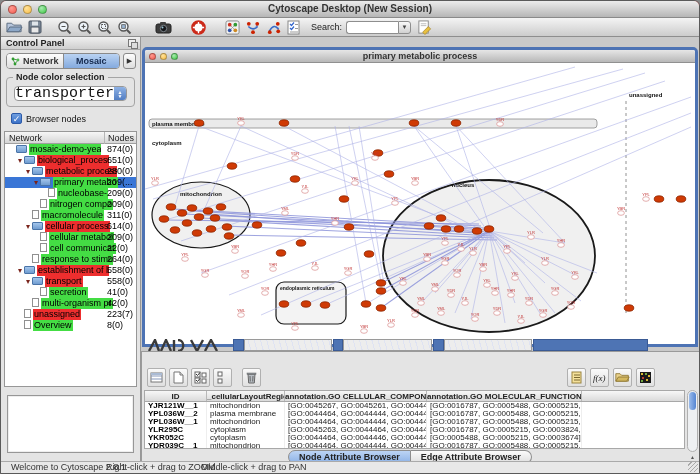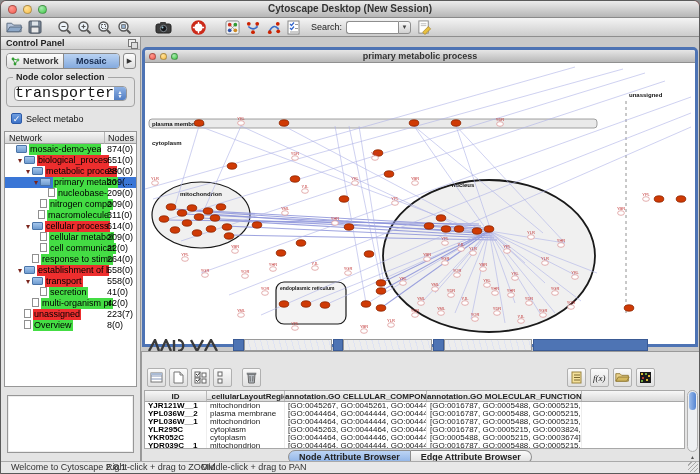--- a/index.html
+++ b/index.html
@@ -286,35 +286,35 @@
       <div class="combo">
         <span class="combo-text">transporter activity</span>
         <span class="combo-stepper">
             <span>▲</span>
             <span>▼</span>
           </span>
       </div>
     </div>
     <div class="cb-row">
       <span class="cb">✓</span>
-      <span class="cb-label">Select metabo</span>
+      <span class="cb-label">Browser nodes</span>
     </div>
     <div class="tree-wrap">
       <div class="tree-header">
         <span class="h1">Network</span>
         <span class="h2">Nodes</span>
       </div>
       <div id="tree-body">
           <div class="tree-row" style="padding-left: 3px;"><span class="tr-exp"></span><span class="tr-icon icon-folder"></span><span class="tr-label hl-green">mosaic-demo-yeast</span><span class="tr-count">874(0)</span></div>
           <div class="tree-row" style="padding-left: 11px;"><span class="tr-exp">▾</span><span class="tr-icon icon-folder"></span><span class="tr-label hl-red">biological_process</span><span class="tr-count">651(0)</span></div>
           <div class="tree-row" style="padding-left: 19px;"><span class="tr-exp">▾</span><span class="tr-icon icon-folder"></span><span class="tr-label hl-red">metabolic process</span><span class="tr-count">280(0)</span></div>
           <div class="tree-row selected" style="padding-left: 27px;"><span class="tr-exp">▾</span><span class="tr-icon icon-folder"></span><span class="tr-label hl-green">primary metabo</span><span class="tr-count">209(...</span></div>
           <div class="tree-row" style="padding-left: 35px;"><span class="tr-exp"></span><span class="tr-icon icon-file"></span><span class="tr-label hl-green">nucleobase-</span><span class="tr-count">209(0)</span></div>
           <div class="tree-row" style="padding-left: 27px;"><span class="tr-exp"></span><span class="tr-icon icon-file"></span><span class="tr-label hl-green">nitrogen compo</span><span class="tr-count">209(0)</span></div>
-          <div class="tree-row" style="padding-left: 25px;"><span class="tr-exp"></span><span class="tr-icon icon-file"></span><span class="tr-label hl-green">macromolecule</span><span class="tr-count">311(0)</span></div>
+          <div class="tree-row" style="padding-left: 19px;"><span class="tr-exp"></span><span class="tr-icon icon-file"></span><span class="tr-label hl-green">macromolecule</span><span class="tr-count">311(0)</span></div>
           <div class="tree-row" style="padding-left: 19px;"><span class="tr-exp">▾</span><span class="tr-icon icon-folder"></span><span class="tr-label hl-red">cellular process</span><span class="tr-count">614(0)</span></div>
           <div class="tree-row" style="padding-left: 27px;"><span class="tr-exp"></span><span class="tr-icon icon-file"></span><span class="tr-label hl-green">cellular metabol</span><span class="tr-count">209(0)</span></div>
           <div class="tree-row" style="padding-left: 27px;"><span class="tr-exp"></span><span class="tr-icon icon-file"></span><span class="tr-label hl-green">cell communicat</span><span class="tr-count">22(0)</span></div>
           <div class="tree-row" style="padding-left: 19px;"><span class="tr-exp"></span><span class="tr-icon icon-file"></span><span class="tr-label hl-green">response to stimulu</span><span class="tr-count">264(0)</span></div>
           <div class="tree-row" style="padding-left: 11px;"><span class="tr-exp">▾</span><span class="tr-icon icon-folder"></span><span class="tr-label hl-red">establishment of lo</span><span class="tr-count">558(0)</span></div>
           <div class="tree-row" style="padding-left: 19px;"><span class="tr-exp">▾</span><span class="tr-icon icon-folder"></span><span class="tr-label hl-red">transport</span><span class="tr-count">558(0)</span></div>
           <div class="tree-row" style="padding-left: 27px;"><span class="tr-exp"></span><span class="tr-icon icon-file"></span><span class="tr-label hl-green">secretion</span><span class="tr-count">41(0)</span></div>
           <div class="tree-row" style="padding-left: 19px;"><span class="tr-exp"></span><span class="tr-icon icon-file"></span><span class="tr-label hl-green">multi-organism pro</span><span class="tr-count">42(0)</span></div>
           <div class="tree-row" style="padding-left: 11px;"><span class="tr-exp"></span><span class="tr-icon icon-file"></span><span class="tr-label hl-red">unassigned</span><span class="tr-count">223(7)</span></div>
           <div class="tree-row" style="padding-left: 11px;"><span class="tr-exp"></span><span class="tr-icon icon-file"></span><span class="tr-label hl-green">Overview</span><span class="tr-count">8(0)</span></div>

